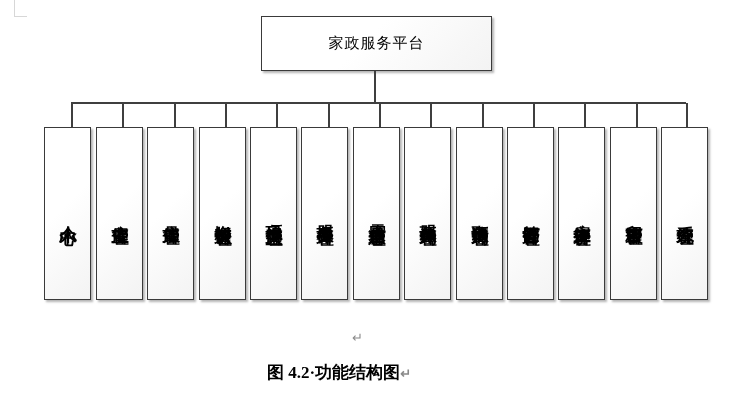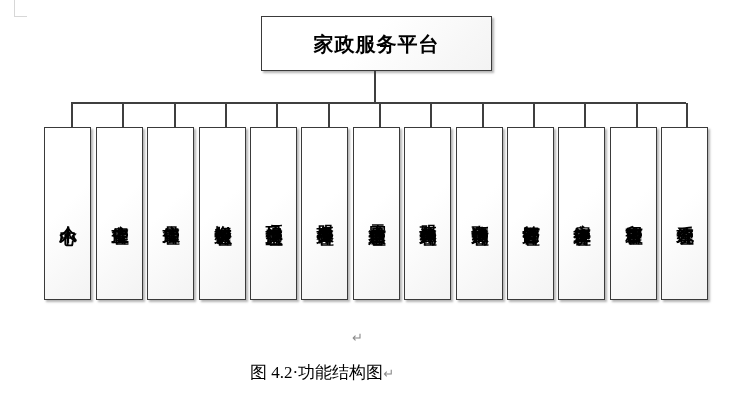--- a/index.html
+++ b/index.html
@@ -39,22 +39,22 @@
     justify-content: center;
   }
 
   .root-box {
     left: 261px;
     top: 16px;
     width: 231px;
     height: 55px;
   }
   .root-label {
-    font-size: 20px;
-    font-weight: bold;
+    font-size: 15px;
+    font-weight: normal;
     letter-spacing: 1px;
     line-height: 1;
     white-space: nowrap;
     color: #000000;
   }
 
   .leaf-box {
     top: 127px;
     width: 47px;
     height: 173px;
@@ -97,27 +97,28 @@
   .pilcrow-above {
     position: absolute;
     left: 352px;
     top: 330px;
     font-size: 13px;
     color: #8a8a8a;
     font-family: "Liberation Sans", sans-serif;
   }
   .caption {
     position: absolute;
-    left: 0;
+    left: 17px;
     top: 361px;
     width: 644px;
     text-align: center;
     font-size: 17px;
     color: #000000;
     white-space: nowrap;
+    font-weight: bold;
   }
   .caption .cap-mark {
     color: #8a8a8a;
     font-size: 13px;
     font-family: "Liberation Sans", sans-serif;
   }
 </style>
 </head>
 <body>
 

